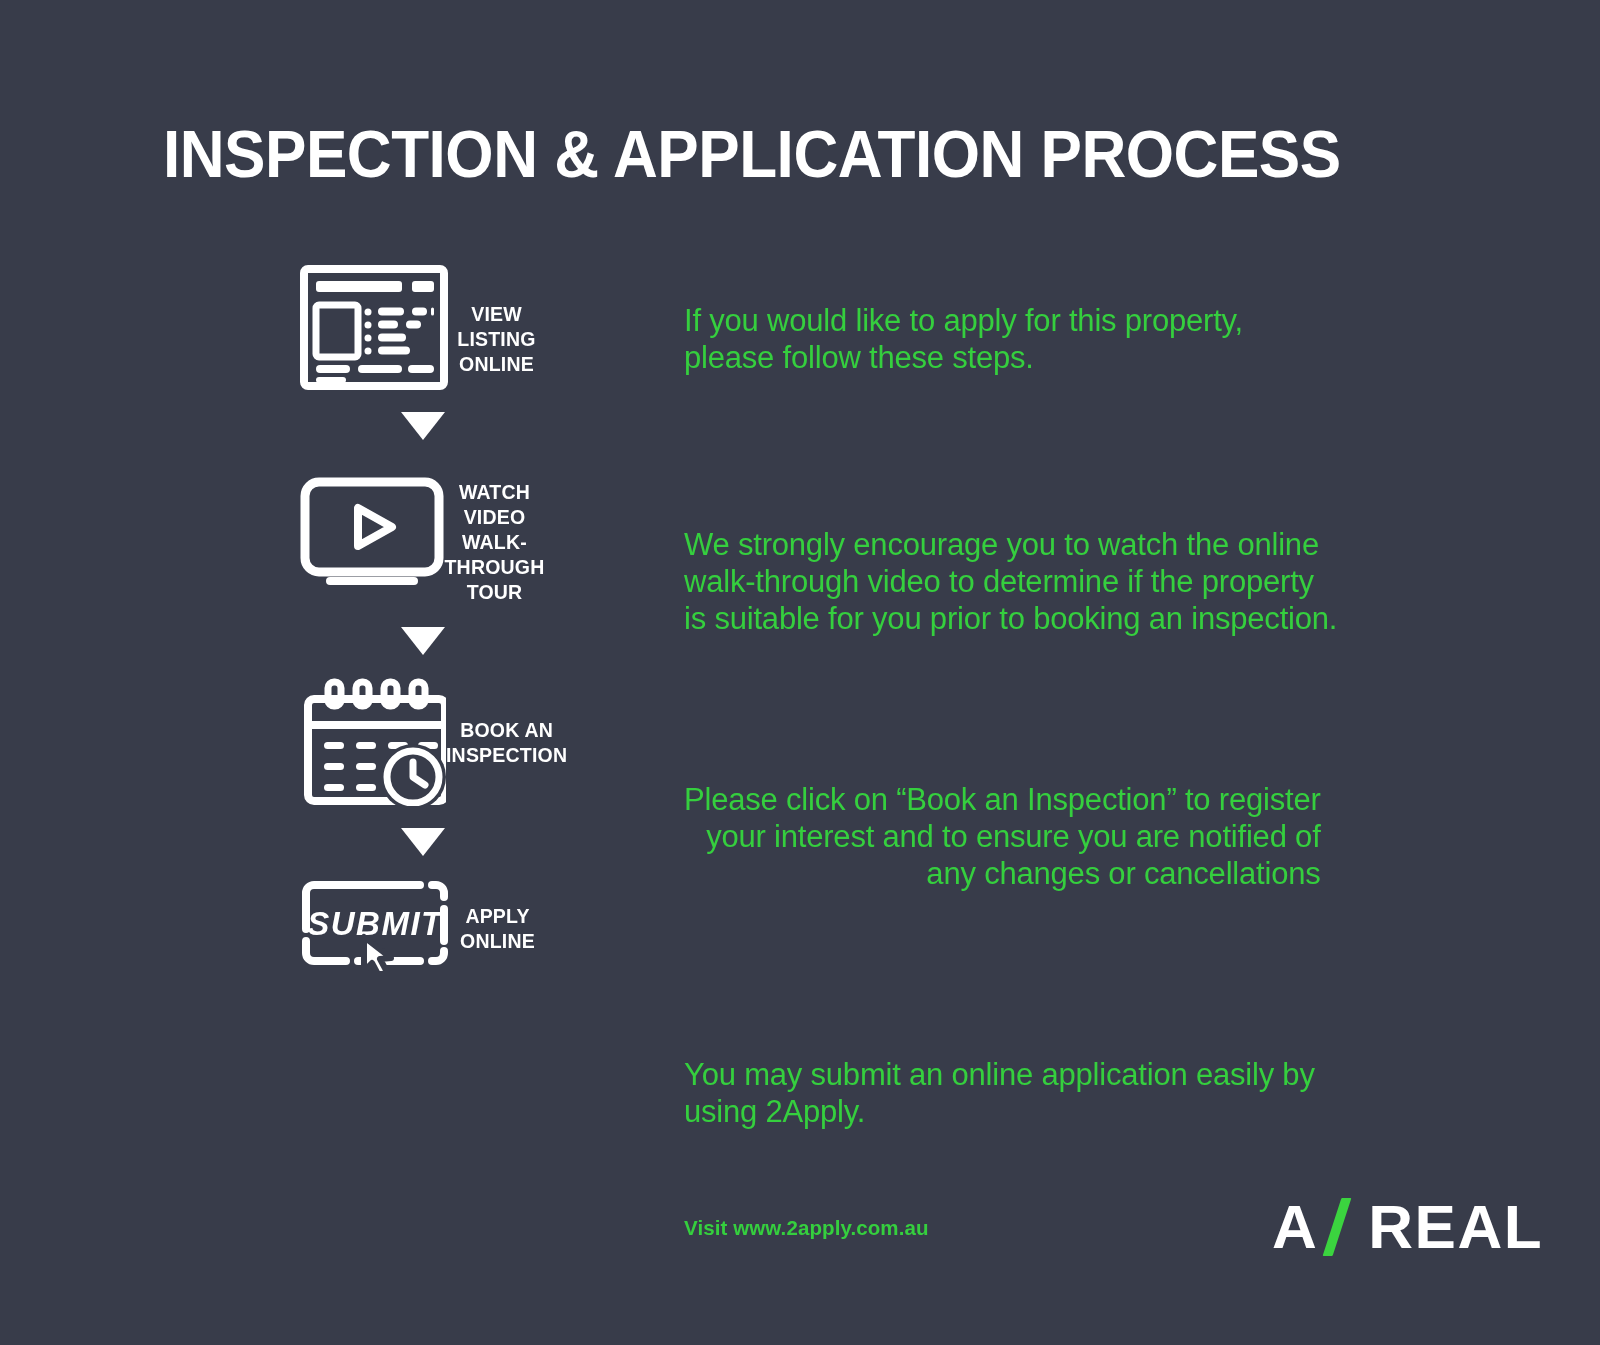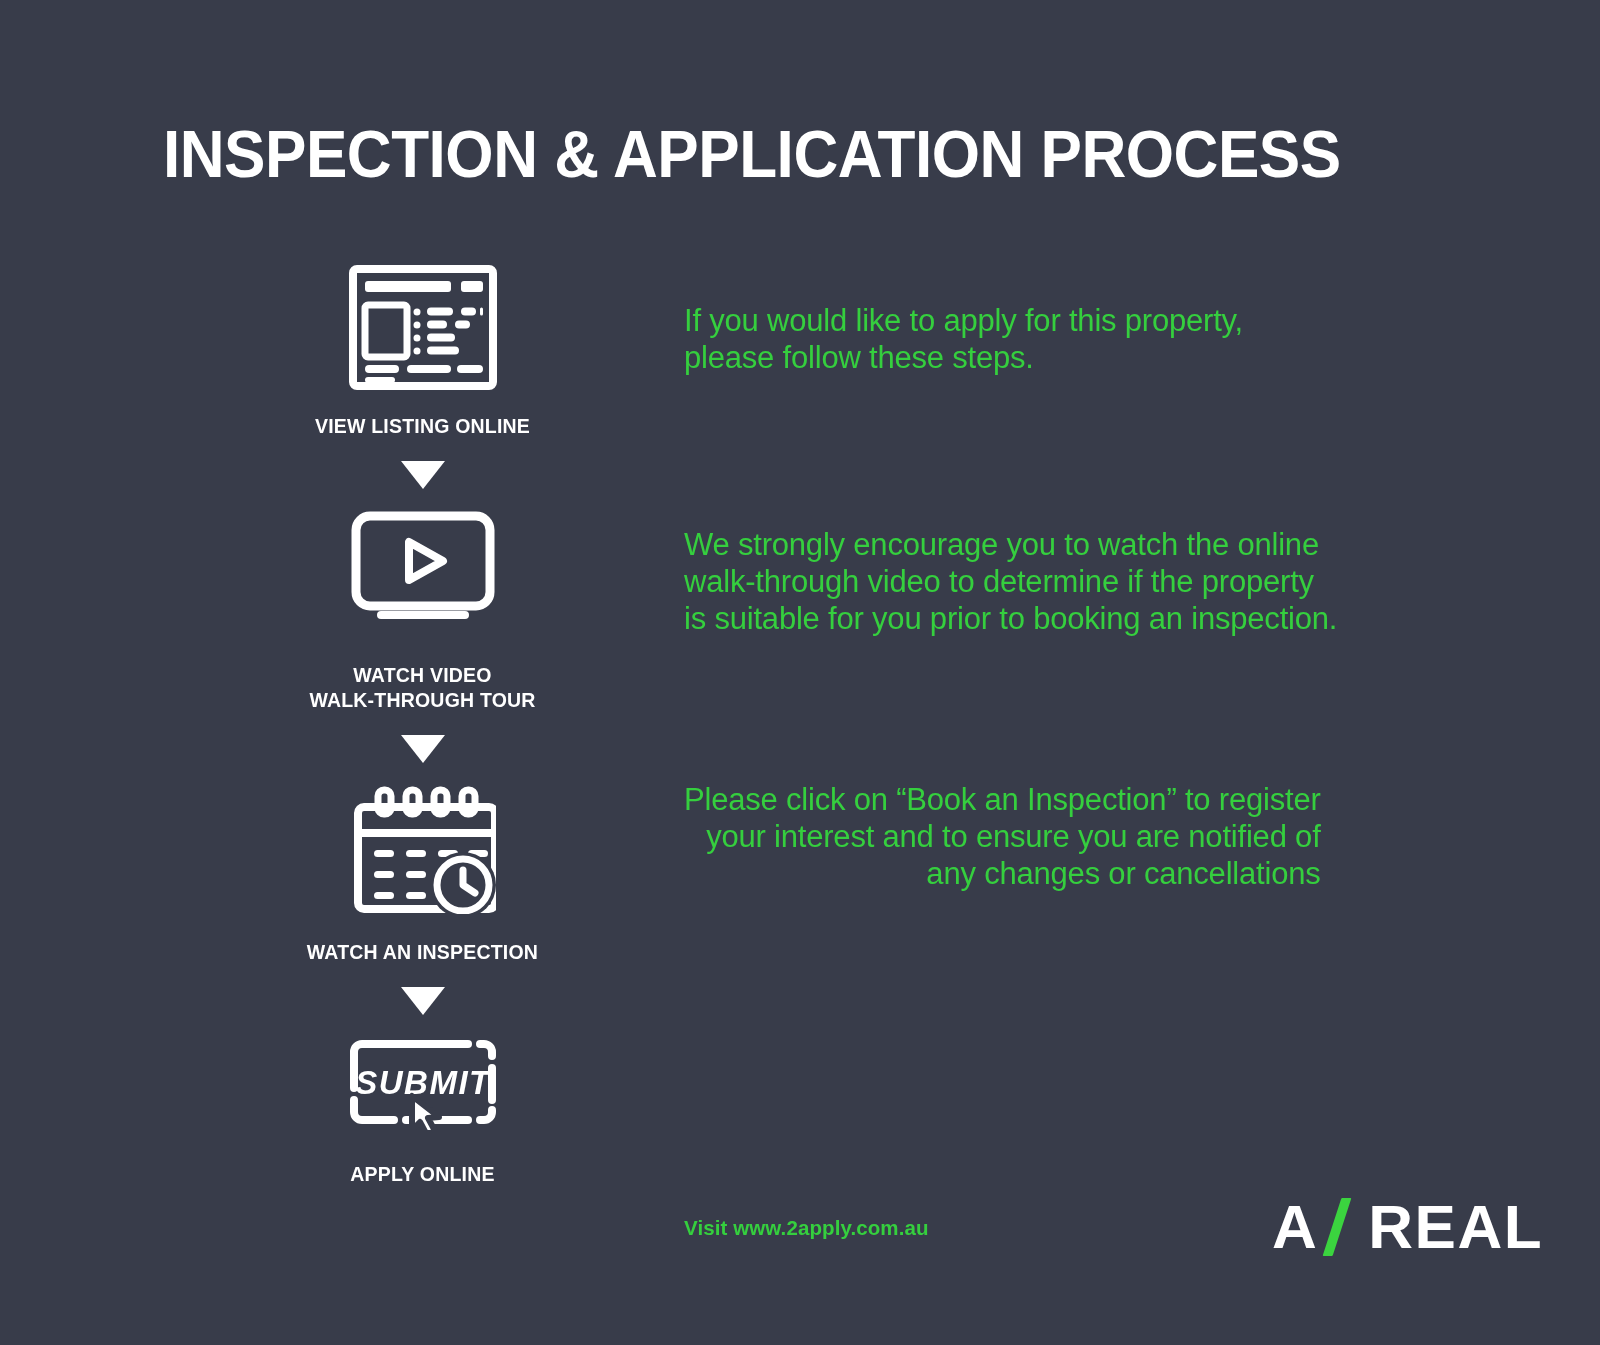--- a/index.html
+++ b/index.html
@@ -27,21 +27,21 @@
   }
 
   
   .steps{
     position:absolute;
     left:300px; top:265px;
     width:245px;
   }
   .step{
     display:flex;
-    flex-direction:column;
+    flex-direction:row;
     align-items:center;
     width:245px;
   }
   .icon-wrap{
     display:flex;
     align-items:center;
     justify-content:center;
   }
   .step-label{
     color:#ffffff;
@@ -203,21 +203,21 @@
           <rect x="118" y="85" width="20" height="7" rx="3.5" fill="#ffffff"></rect>
           <rect x="24" y="106" width="20" height="7" rx="3.5" fill="#ffffff"></rect>
           <rect x="56" y="106" width="20" height="7" rx="3.5" fill="#ffffff"></rect>
           <rect x="88" y="106" width="20" height="7" rx="3.5" fill="#ffffff"></rect>
 
           <circle cx="113" cy="99" r="33" fill="#383c4a"></circle>
           <circle cx="113" cy="99" r="26" stroke="#ffffff" stroke-width="7"></circle>
           <path d="M113 84 L113 99 L125 107" stroke="#ffffff" stroke-width="7" stroke-linecap="round" stroke-linejoin="round"></path>
         </svg>
       </div>
-      <div class="step-label lbl3">WATCH AN INSPECTION</div>
+      <div class="step-label lbl3">BOOK AN INSPECTION</div>
     </div>
 
     <div class="arrow arr3"></div>
 
     <div class="step">
       <div class="icon-wrap sp-icon4">
         <svg width="150" height="92" viewBox="0 0 150 92" fill="none">
 
           <path d="M18 6 H120" stroke="#ffffff" stroke-width="8" stroke-linecap="round"></path>
           <path d="M132 6 H136 a8 8 0 0 1 8 8 V18" stroke="#ffffff" stroke-width="8" stroke-linecap="round"></path>
@@ -238,20 +238,22 @@
   </div>
 
   <div class="copy copy2">We strongly encourage you to watch the online
 walk-through video to determine if the property
 is suitable for you prior to booking an inspection.</div>
   <div class="copy copy1">If you would like to apply for this property,
 please follow these steps.</div>
   <div class="copy copy3">Please click on “Book an Inspection” to register
 your interest and to ensure you are notified of
 any changes or cancellations</div>
+  <div class="copy copy4">You may submit an online application easily by
+using 2Apply.</div>
 
   <div class="visit">Visit www.2apply.com.au</div>
 
   <div class="logo">
     <span class="logo-a">A</span>
     <span class="logo-slash">
         <i></i>
       </span>
     <span class="logo-gap"></span>
     <span class="logo-real">REAL</span>

